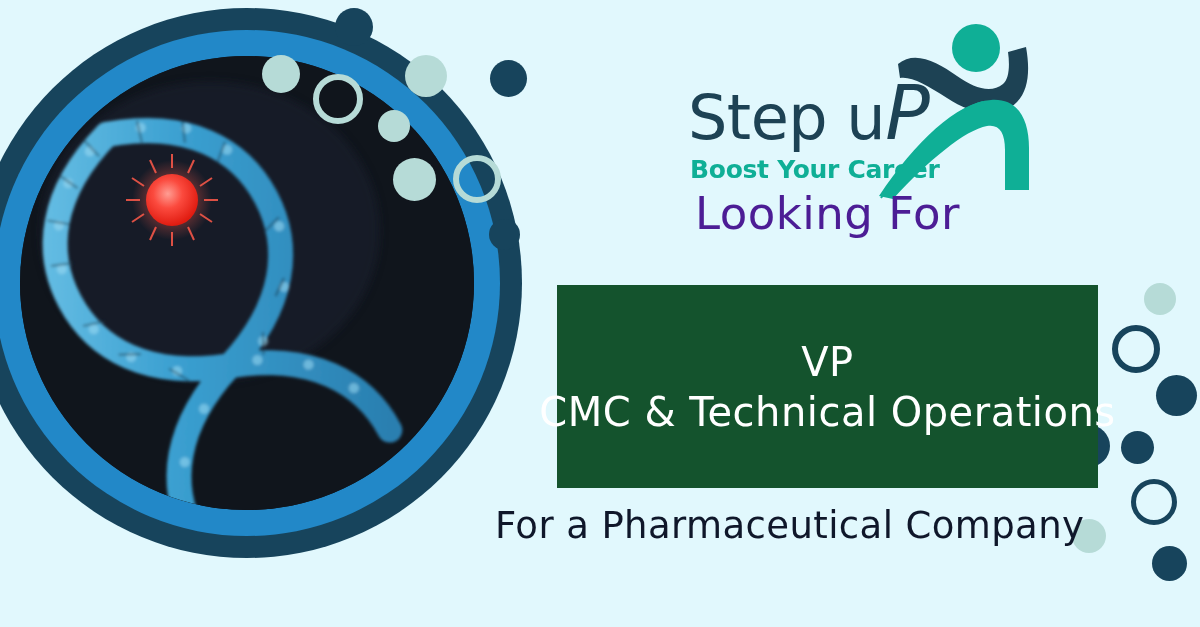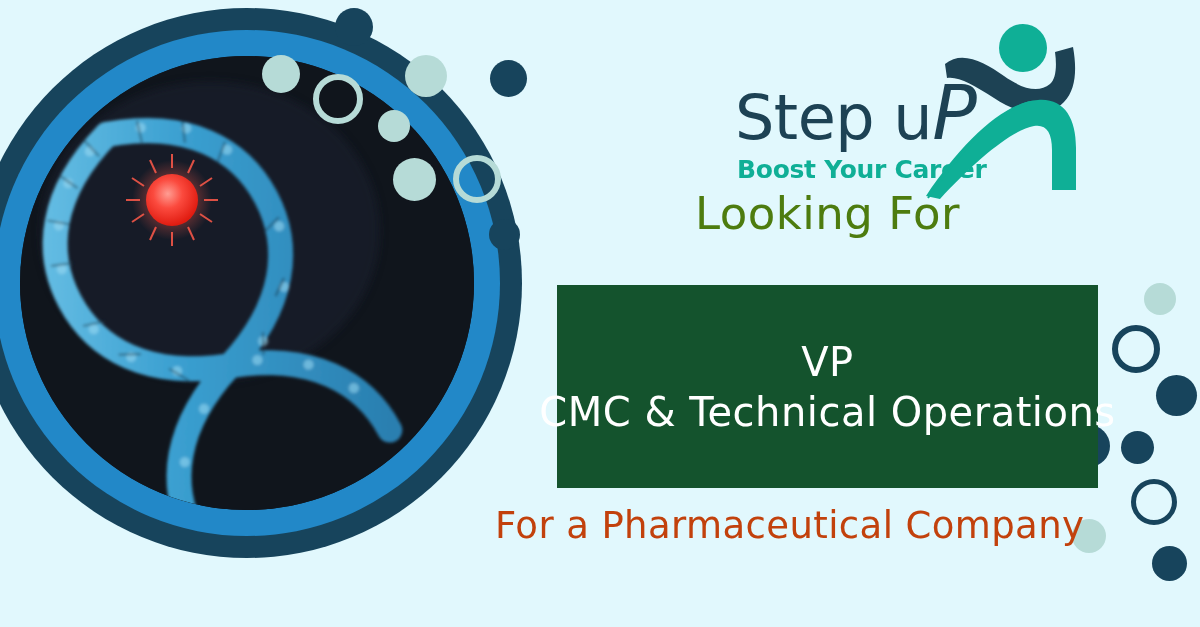--- a/index.html
+++ b/index.html
@@ -59,21 +59,21 @@
   }
   .ring-dot {
     position: absolute;
     border-radius: 50%;
     background: transparent;
   }
 
   
   .logo {
     position: absolute;
-    left: 730px;
+    left: 683px;
     top: 14px;
     width: 360px;
     height: 180px;
   }
   .logo-word {
     position: absolute;
     left: 5px;
     top: 62px;
     font-size: 62px;
     color: #1d4254;
@@ -107,21 +107,21 @@
   }
 
   
   .looking-for {
     position: absolute;
     left: 557px;
     top: 189px;
     width: 541px;
     text-align: center;
     font-size: 45px;
-    color: #4d7c0f;
+    color: #4c1d95;
     font-family: "DejaVu Sans", sans-serif;
     letter-spacing: 0.5px;
     line-height: 1.1;
   }
   .title-box {
     position: absolute;
     left: 557px;
     top: 285px;
     width: 541px;
     height: 203px;
@@ -145,21 +145,21 @@
     line-height: 1.25;
     letter-spacing: 0.5px;
     white-space: nowrap;
   }
   .subline {
     position: absolute;
     left: 495px;
     top: 504px;
     width: 540px;
     font-size: 37px;
-    color: #c2410c;
+    color: #0f172a;
     font-family: "DejaVu Sans", sans-serif;
     letter-spacing: 0.4px;
     white-space: nowrap;
   }
 </style>
 </head>
 <body>
 
 <div id="poster">
 

